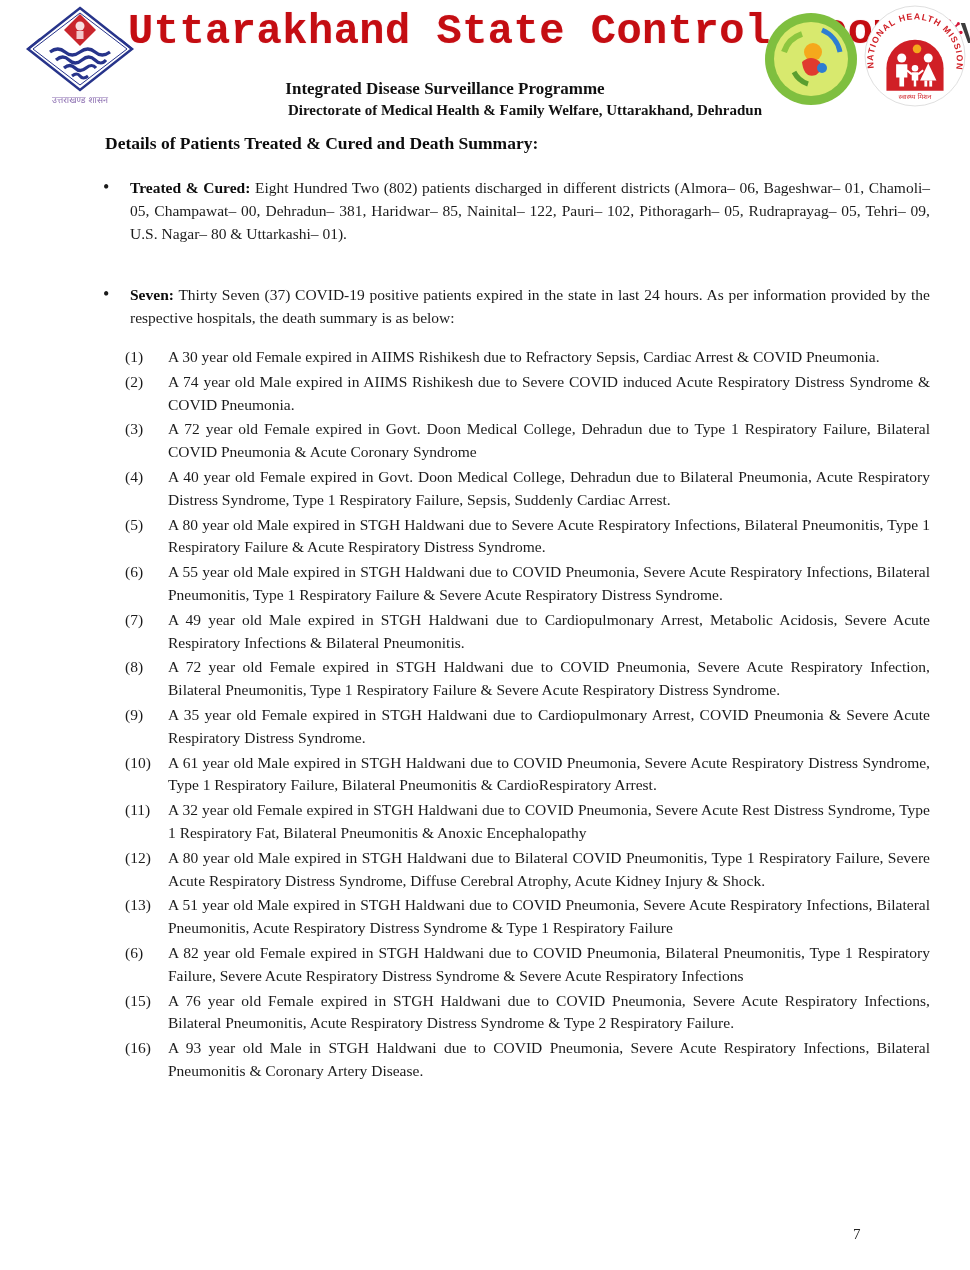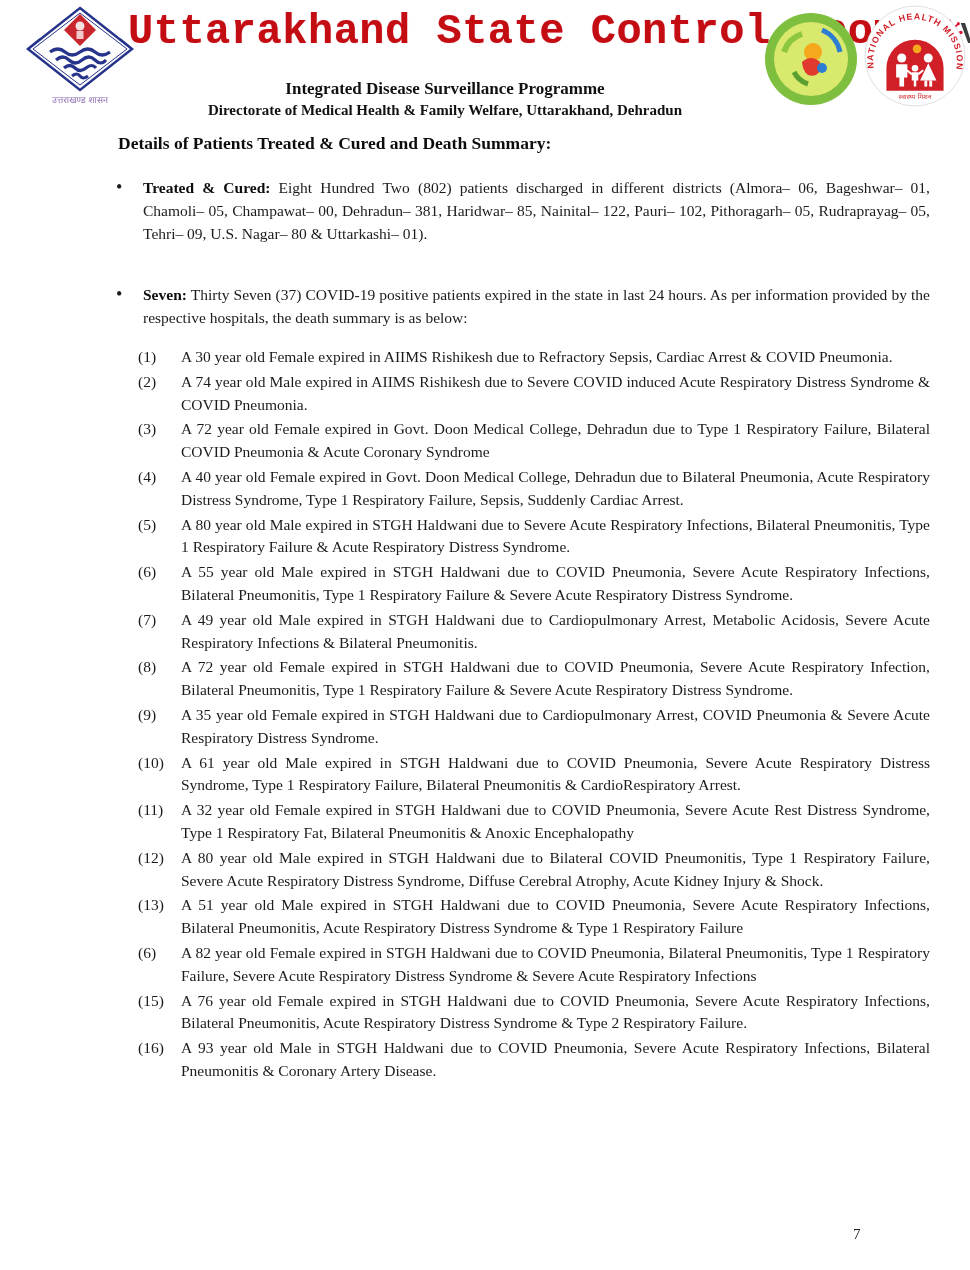--- a/index.html
+++ b/index.html
@@ -15,26 +15,26 @@
   .main-title {
     font-family:Liberation Mono, monospace; font-weight:bold; font-size:42px;
     color:#c40d12; letter-spacing:0.5px; text-shadow:0 0 1px rgba(220,60,90,.45);
   }
   .covid-title {
     font-family:"Liberation Sans", sans-serif; font-weight:bold; font-size:29px;
     color:#3d3d3d; letter-spacing:0.5px; margin-left:17px;
   }
   .virus-icon-svg { vertical-align:-3px; margin:0 -2px; }
   .subtitle1 { font-weight:bold; font-size:17px; margin-top:21px; color:#111; }
-  .subtitle2 { font-weight:bold; font-size:15px; margin-top:3px; color:#111; }
+  .subtitle2 { font-weight:bold; font-size:15px; margin-top:3px; color:#111;text-align:right; }
   .idsp-logo { position:absolute; left:764px; top:12px; width:94px; height:94px; }
   .nhm-logo  { position:absolute; left:864px; top:5px;  width:102px; height:102px; }
   .gov-caption { font-family:"DejaVu Sans", sans-serif; }
   
-  .content { padding:0 40px 0 100px;margin-left:13px; }
+  .content { padding:0 40px 0 100px; }
   .section-heading { font-size:17.5px; font-weight:bold; margin:21px 0 0 5px; color:#0d0d0d; }
   .bullet-item {
     position:relative; padding-left:30px; text-align:justify;
     font-size:15.5px; line-height:22.8px;
   }
   .bullet-item.first { margin-top:23px; }
   .bullet-item.second { margin-top:39px; }
   .bullet-dot { position:absolute; left:3px; top:-1px; font-size:18px; }
   .b-label { font-weight:bold; color:#0d0d0d; }
   .death-list { list-style:none; margin:16px 0 0 25px; padding:0; }

